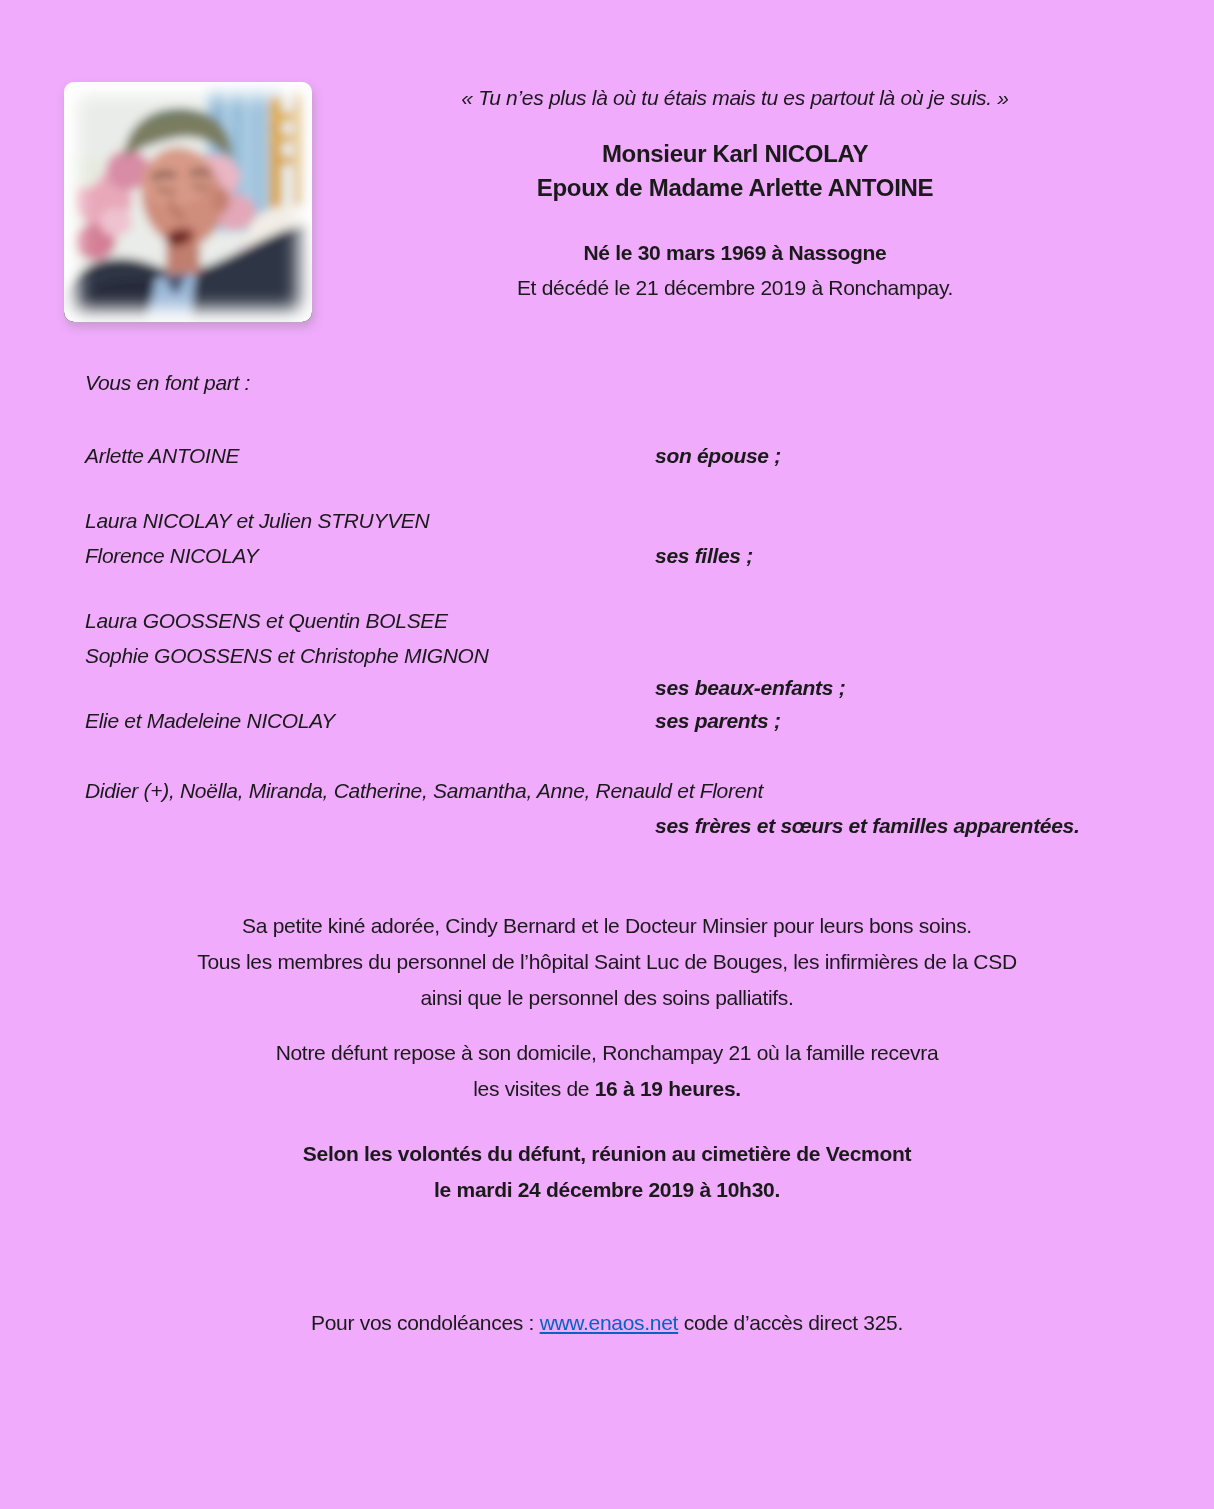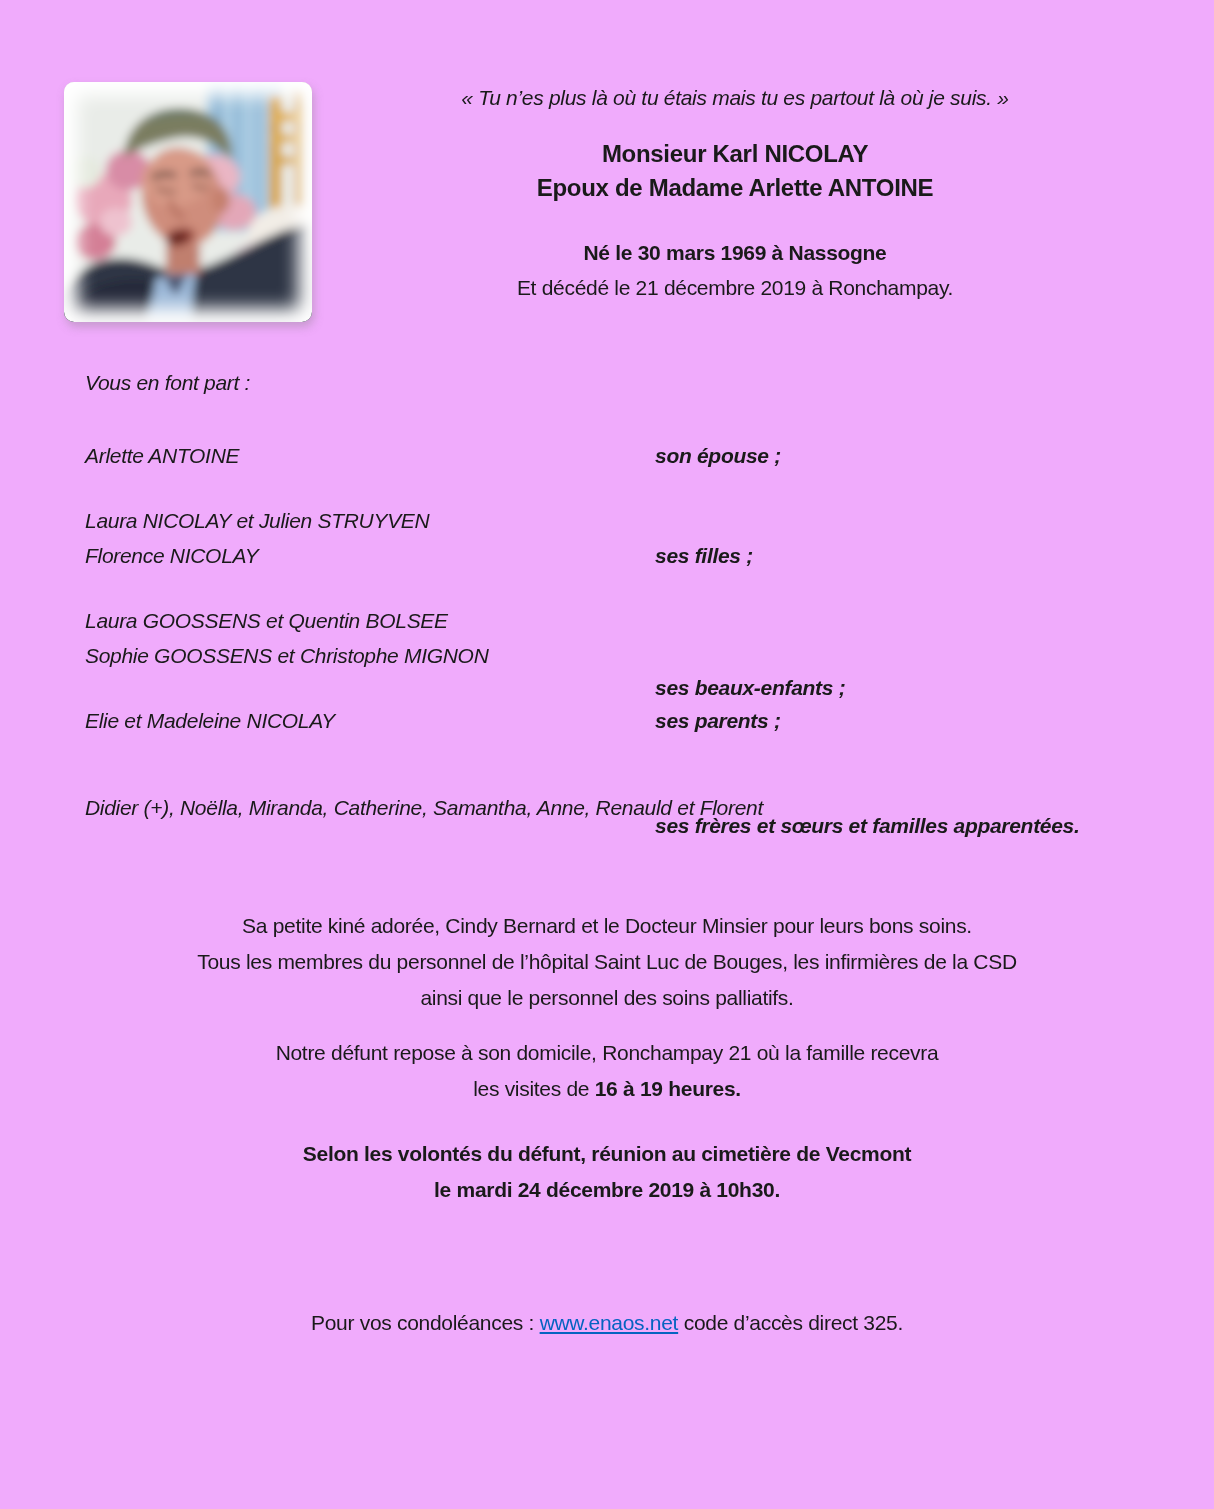--- a/index.html
+++ b/index.html
@@ -120,21 +120,21 @@
   <div class="t it name-col" style="top:542px;">Florence NICOLAY</div>
   <div class="t rel-col" style="top:542px;">ses filles ;</div>
 
   <div class="t it name-col" style="top:607px;">Laura GOOSSENS et Quentin BOLSEE</div>
   <div class="t it name-col" style="top:642px;">Sophie GOOSSENS et Christophe MIGNON</div>
   <div class="t rel-col" style="top:674px;">ses beaux-enfants ;</div>
 
   <div class="t it name-col" style="top:707px;">Elie et Madeleine NICOLAY</div>
   <div class="t rel-col" style="top:707px;">ses parents ;</div>
 
-  <div class="t it name-col" style="top:794px;font-style:italic;">Didier (+), Noëlla, Miranda, Catherine, Samantha, Anne, Renauld et Florent</div>
+  <div class="t it name-col" style="top:777px;font-style:italic;">Didier (+), Noëlla, Miranda, Catherine, Samantha, Anne, Renauld et Florent</div>
   <div class="t rel-col" style="top:812px;">ses frères et sœurs et familles apparentées.</div>
 
   <div class="cline" style="top:914px;">Sa petite kiné adorée, Cindy Bernard et le Docteur Minsier pour leurs bons soins.</div>
   <div class="cline" style="top:950px;">Tous les membres du personnel de l’hôpital Saint Luc de Bouges, les infirmières de la CSD</div>
   <div class="cline" style="top:986px;">ainsi que le personnel des soins palliatifs.</div>
 
   <div class="cline" style="top:1041px;">Notre défunt repose à son domicile, Ronchampay 21 où la famille recevra</div>
   <div class="cline" style="top:1077px;"><span>les visites de </span><span class="b">16 à 19 heures.</span></div>
 
   <div class="cline b" style="top:1142px;">Selon les volontés du défunt, réunion au cimetière de Vecmont</div>

